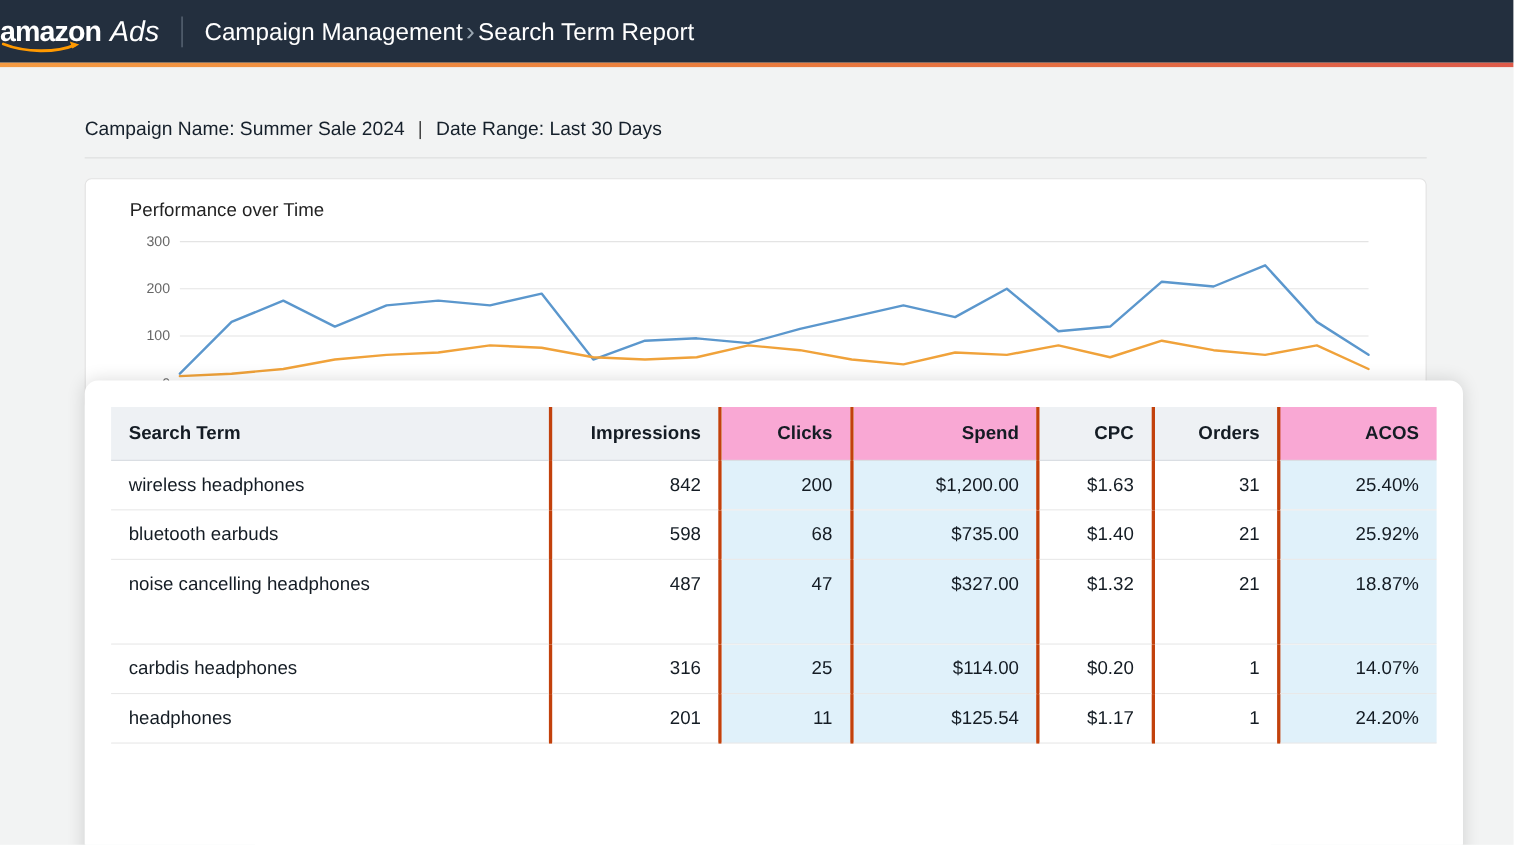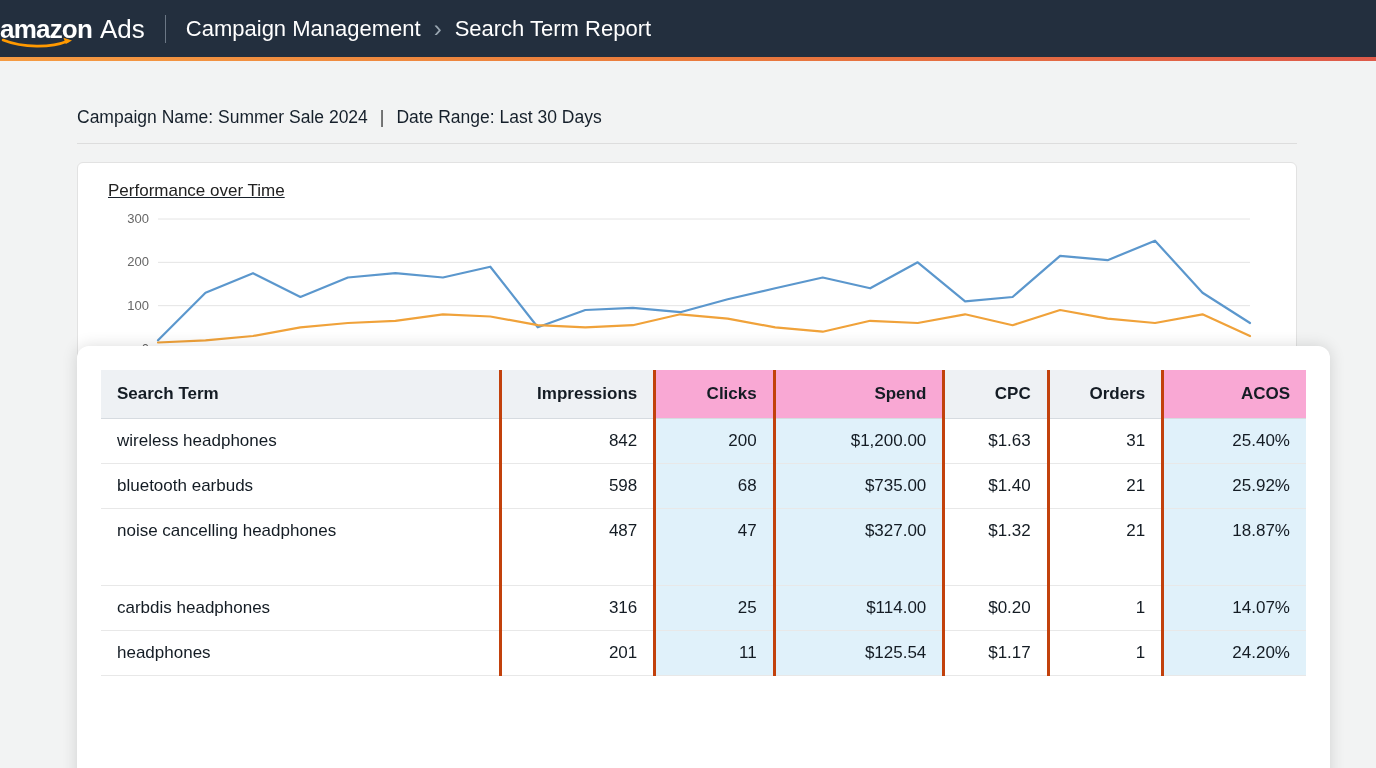--- a/index.html
+++ b/index.html
@@ -7,35 +7,35 @@
     width:1376px;height:768px;overflow:hidden;
     background:#f2f3f3;
     font-family:"Liberation Sans","DejaVu Sans",sans-serif;
     color:#16202b;
   }
   
   .topbar{height:57px;background:#232f3e;display:flex;align-items:center;color:#fff;}
   .logo{display:flex;align-items:baseline;cursor:pointer;}
   .amzn-wrap{position:relative;display:inline-block;}
   .logo-amazon{font-weight:700;font-size:26px;letter-spacing:-0.8px;line-height:1;}
-  .logo-ads{font-size:26px;font-weight:300;margin-left:8px;line-height:1;}
+  .logo-ads{font-size:26px;font-weight:300;margin-left:8px;line-height:1;font-style:italic;}
   .smile{position:absolute;left:1px;bottom:-7px;width:74px;height:12px;}
   .vbar{width:1px;height:28px;background:#6b7785;margin:0 20px;}
-  .breadcrumb{display:flex;align-items:center;gap:13px;font-size:22px;font-weight:400;}
+  .breadcrumb{display:flex;align-items:center;gap:3px;font-size:22px;font-weight:400;}
   .chev{color:#9aa7b2;font-size:24px;line-height:1;}
   .accent{height:4px;background:linear-gradient(90deg,#f59b42,#ea7b3c,#de5a49);}
   
   main{padding:0 46px 0 77px;}
   .campaign-info{margin-top:46px;font-size:17.5px;color:#16202b;}
   .campaign-info .sep{margin:0 12px;color:#444;}
   .rule{border:none;border-top:1px solid #ddd;margin:15px 33px 0 0;}
   
   .chart-card{
     background:#fff;border:1px solid #e2e2e2;border-radius:6px;
-    margin:18px 33px 0 0;padding:18px 30px 10px;height:212px;box-sizing:border-box;text-decoration:underline;
+    margin:18px 33px 0 0;padding:18px 40px 10px;height:212px;box-sizing:border-box;
   }
   .chart-title{font-size:17px;font-weight:500;color:#222;margin:0;}
   .chart-svg{display:block;width:100%;margin-top:8px;}
   .grid{stroke:#e4e4e4;stroke-width:1;}
   .tick{fill:#666;font-size:13px;text-anchor:end;font-family:"Liberation Sans",sans-serif;}
   
   .table-card{
     position:relative;z-index:2;margin-top:-28px;background:#fff;
     border-radius:12px;box-shadow:0 0 16px rgba(0,0,0,0.14);
     padding:24px;height:540px;box-sizing:border-box;

